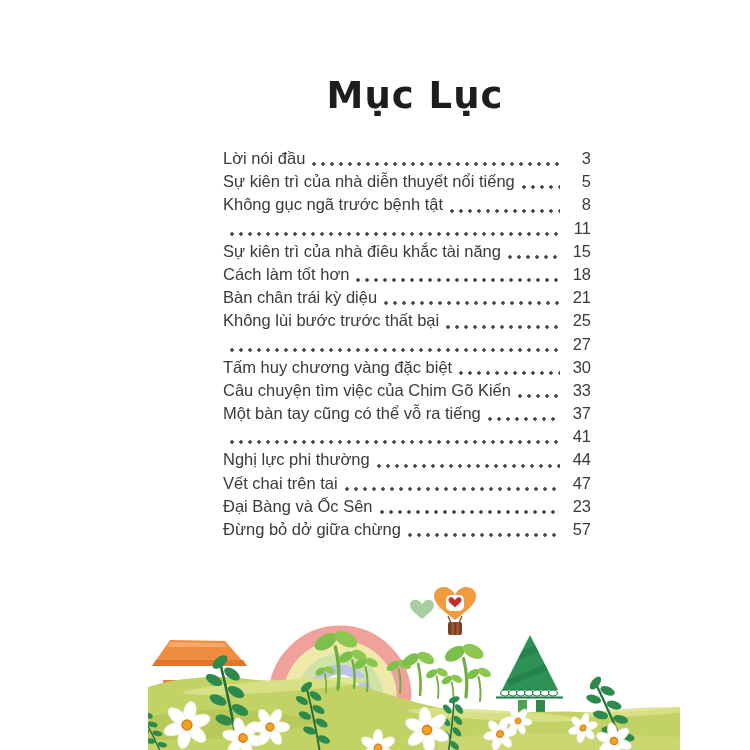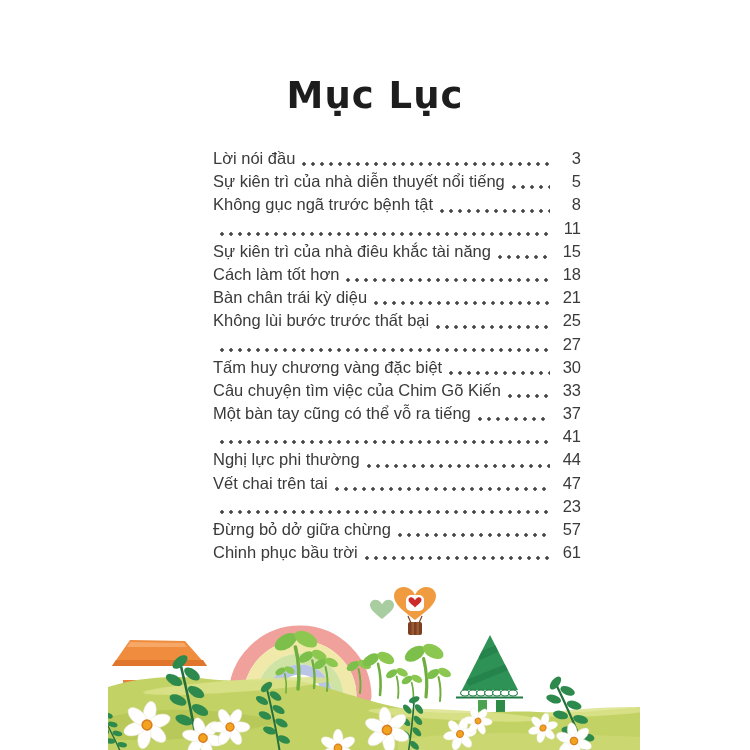--- a/index.html
+++ b/index.html
@@ -1,26 +1,26 @@
 <!DOCTYPE html>
 <html><head>
 <meta charset="utf-8">
 <style>
   html,body{margin:0;padding:0;background:#ffffff;}
   .canvas{
     position:relative;width:708px;height:750px;background:#ffffff;overflow:hidden;
-    font-family:"Liberation Sans",sans-serif;color:#383838;
+    font-family:"Liberation Sans",sans-serif;color:#383838;margin-left:40px;
   }
   .page-title{
     position:absolute;top:74px;left:0;width:750px;margin:0;
     text-align:center;font-family:"DejaVu Sans",sans-serif;
     font-size:37px;font-weight:700;letter-spacing:1px;color:#1d1d1d;
   }
   .toc{
-    position:absolute;top:147px;left:213px;width:368px;
+    position:absolute;top:147px;left:183px;width:368px;
   }
   .toc-row{
     display:flex;align-items:stretch;height:23.2px;
     font-size:16.5px;color:#3a3a3a;
   }
   .toc-label{white-space:nowrap;line-height:23.2px;}
   .toc-dots{flex:1;position:relative;min-width:14px;}
   .toc-dots::after{
     content:"";position:absolute;left:7px;right:5px;bottom:4px;height:4px;
     background-image:radial-gradient(circle at 2px 2px,#464646 1.5px,transparent 1.9px);
@@ -120,35 +120,31 @@
       </div>
 
       <div class="toc-row">
         <span class="toc-label">Vết chai trên tai</span>
         <span class="toc-dots"></span>
         <span class="toc-page">47</span>
       </div>
 
 
       <div class="toc-row">
+        <span class="toc-label">Đại Bàng và Ốc Sên</span>
         <span class="toc-dots"></span>
         <span class="toc-page">23</span>
       </div>
 
       <div class="toc-row">
         <span class="toc-label">Đừng bỏ dở giữa chừng</span>
         <span class="toc-dots"></span>
         <span class="toc-page">57</span>
       </div>
 
-      <div class="toc-row">
-        <span class="toc-label">Chinh phục bầu trời</span>
-        <span class="toc-dots"></span>
-        <span class="toc-page">61</span>
-      </div>
     </div>
 
   <svg class="illustration" viewBox="0 0 532 165" xmlns="http://www.w3.org/2000/svg">
 
     <defs>
       <clipPath id="treeClip">
           <polygon points="354,105 382,50 410,105"></polygon>
         </clipPath>
       <g id="daisy">
         <g fill="#ffffff" stroke="#ece5d0" stroke-width="0.5">

